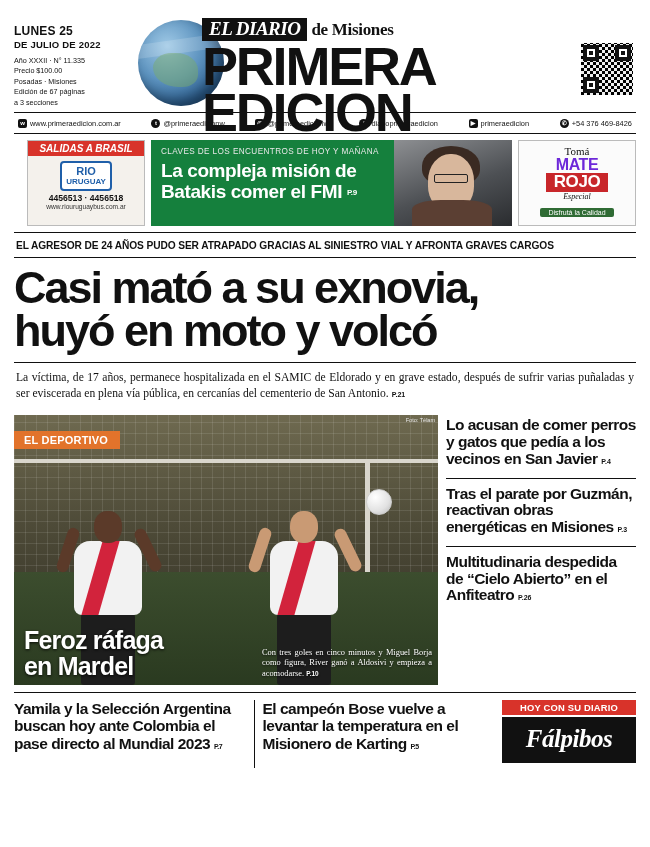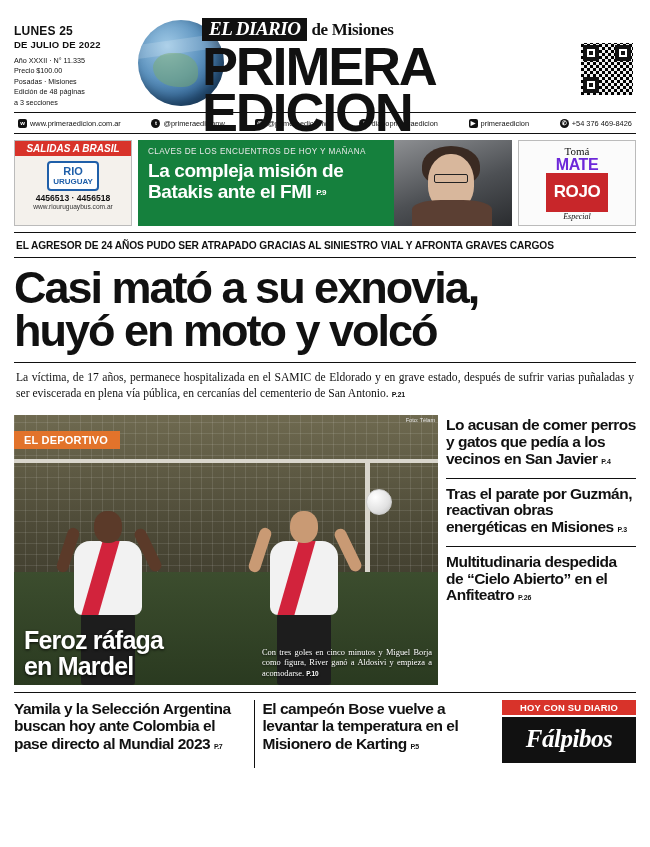--- a/index.html
+++ b/index.html
@@ -166,20 +166,21 @@
     font-weight: bold;
   }
   .soc-ic.sq { border-radius: 2px; }
 
   
   .adstrip {
     display: flex;
     gap: 6px;
     margin-top: 6px;
     height: 86px;
+    margin-left: 13px;
   }
   .ad-left {
     width: 118px;
     border: 1px solid #bbb;
     background: #f4f1ec;
     position: relative;
     overflow: hidden;
   }
   .ad-left .banner {
     background: #d8332a;
@@ -299,21 +300,21 @@
     line-height: 1;
   }
   .mr-rojo {
     display: inline-block;
     background: #c8262a;
     color: #fff;
     font-family: "Liberation Sans", sans-serif;
     font-weight: bold;
     font-size: 17px;
     letter-spacing: -.4px;
-    padding: 10px 8px;
+    padding: 0 8px;
     line-height: 1.1;
   }
   .mr-esp {
     font-family: "Liberation Serif", serif;
     font-style: italic;
     font-size: 8px;
     color: #111;
   }
   .mr-dis {
     margin-top: 3px;
@@ -553,21 +554,21 @@
   <div class="masthead">
     <div class="mh-left">
       <div class="mh-date">
         <span class="big">LUNES 25</span><br>
         <span>DE JULIO DE 2022</span>
       </div>
       <div class="mh-meta">
         <div>Año XXXII · N° 11.335</div>
         <div>Precio $100.00</div>
         <div>Posadas · Misiones</div>
-        <div>Edición de 48 páginas</div>
+        <div>Edición de 67 páginas</div>
         <div>a 3 secciones</div>
       </div>
     </div>
 
     <div class="mh-center">
       <div class="logo-row">
         <div class="globe"></div>
         <div class="title-block">
           <div style="white-space:nowrap;">
             <span class="eldiario">EL DIARIO</span><span class="demisiones">de Misiones</span>
@@ -639,21 +640,21 @@
     <div class="ad-center">
       <div class="ad-photo">
         <span class="hair"></span>
         <span class="face"></span>
         <span class="glasses"></span>
         <span class="body"></span>
       </div>
       <div class="ad-kicker">CLAVES DE LOS ENCUENTROS DE HOY Y MAÑANA</div>
       <div class="ad-head">
         <span>La compleja misión de</span><br>
-        <span>Batakis ante el FMI</span>
+        <span>Batakis comer el FMI</span>
         <span class="pg">P.9</span>
       </div>
     </div>
 
     <div class="ad-right">
       <div class="mr-toma">Tomá</div>
       <div class="mr-mate">MATE</div>
       <div><span class="mr-rojo">ROJO</span></div>
       <div class="mr-esp">Especial</div>
       <div><span class="mr-dis">Disfrutá la Calidad</span></div>

